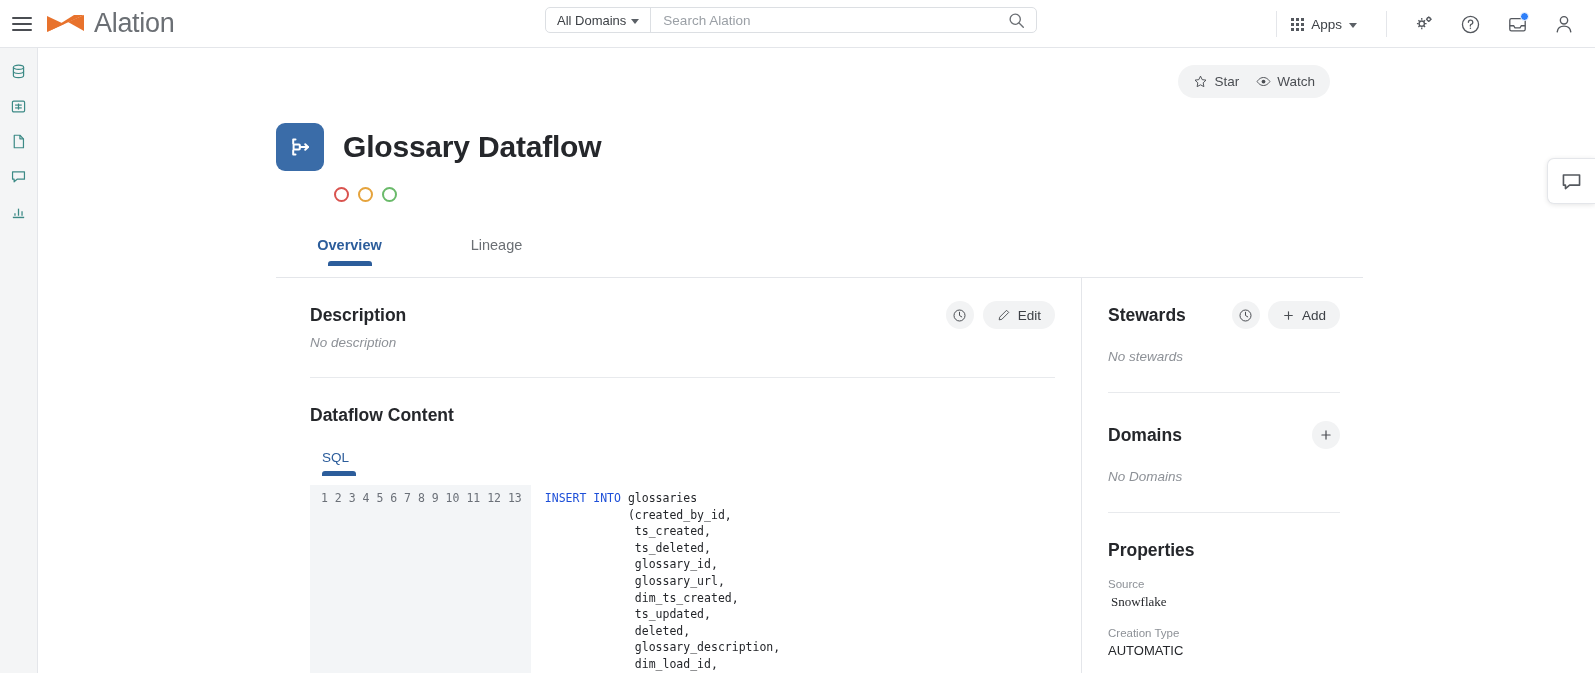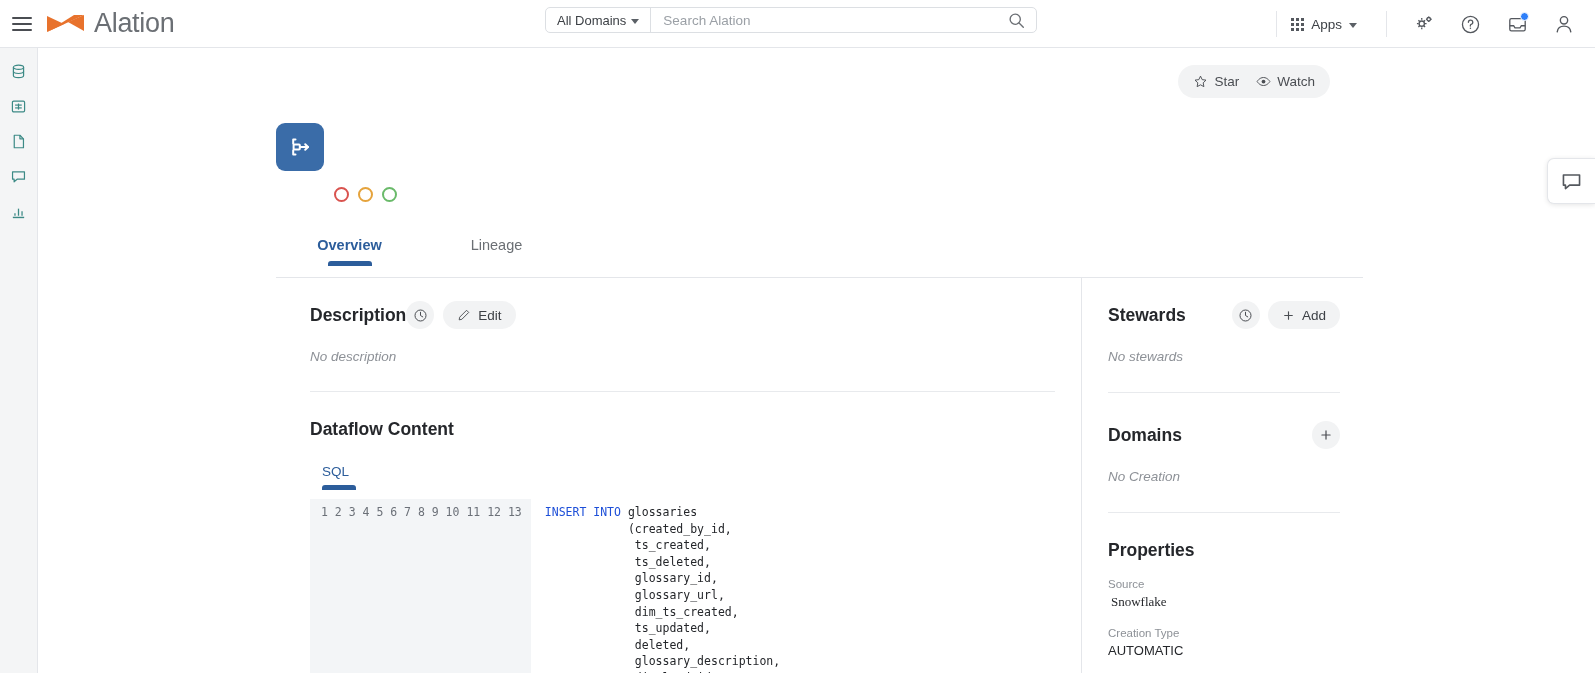--- a/index.html
+++ b/index.html
@@ -139,22 +139,22 @@
     background: #2c5d9b; border-radius: 3px 3px 0 0;
   }
   .tab-rule {
     position: absolute; left: 238px; right: 232px; top: 229px;
     border-bottom: 1px solid #e4e6ea;
   }
 
   
   .main-col { position: absolute; left: 272px; top: 253px; width: 745px; }
   .sec-head {
-    display: flex; align-items: center; justify-content: flex-start;
-    margin-bottom: 20px;
+    display: flex; align-items: center; justify-content: space-between;
+    margin-bottom: 6px;
   }
   .sec-title { font-size: 17.5px; font-weight: bold; color: #25272b; }
   .sec-actions { display: flex; align-items: center; gap: 9px; }
   .round-btn {
     width: 28px; height: 28px; border-radius: 50%; background: #f2f3f4;
     display: flex; align-items: center; justify-content: center; cursor: pointer;
   }
   .pill-btn {
     height: 28px; border-radius: 14px; background: #f2f3f4;
     display: flex; align-items: center; gap: 7px; padding: 0 14px;
@@ -350,20 +350,21 @@
       <div class="title-row">
         <div class="obj-icon">
           <svg width="28" height="28" viewBox="0 0 28 28" fill="none" stroke="#ffffff" stroke-width="2" stroke-linecap="round" stroke-linejoin="round">
             <path d="M9.5 6.5H7.2v4.2"></path>
             <path d="M9.5 21.5H7.2v-4.2"></path>
             <rect x="7.6" y="11.4" width="6.2" height="5.2" rx="0.8"></rect>
             <line x1="14.6" y1="14" x2="22" y2="14"></line>
             <path d="M19.2 11.2L22 14l-2.8 2.8"></path>
           </svg>
         </div>
+        <div class="page-title">Glossary Dataflow</div>
       </div>
       <div class="flags">
         <span class="flag" style="border-color:#d9534f"></span>
         <span class="flag" style="border-color:#e5a33c"></span>
         <span class="flag" style="border-color:#6aba6a"></span>
       </div>
     </div>
 
     <div class="tabs">
       <div class="tab active">Overview</div>
@@ -446,21 +447,21 @@
 
       <div class="side-sec-head" style="margin-top:28px;">
         <div class="side-title">Domains</div>
         <div class="round-btn">
           <svg width="14" height="14" viewBox="0 0 24 24" stroke="#4a4d52" stroke-width="2.1" stroke-linecap="round">
             <line x1="12" y1="5" x2="12" y2="19"></line>
               <line x1="5" y1="12" x2="19" y2="12"></line>
           </svg>
         </div>
       </div>
-      <div class="empty-text">No Creation</div>
+      <div class="empty-text">No Domains</div>
 
       <div class="side-div"></div>
 
       <div class="side-title" style="margin-top:27px; margin-bottom:17px;">Properties</div>
       <div id="props">
           <div class="prop-label">Source</div>
           <div class="prop-value indent">Snowflake</div>
           <div class="prop-label">Creation Type</div>
           <div class="prop-value">AUTOMATIC</div>
         </div>

